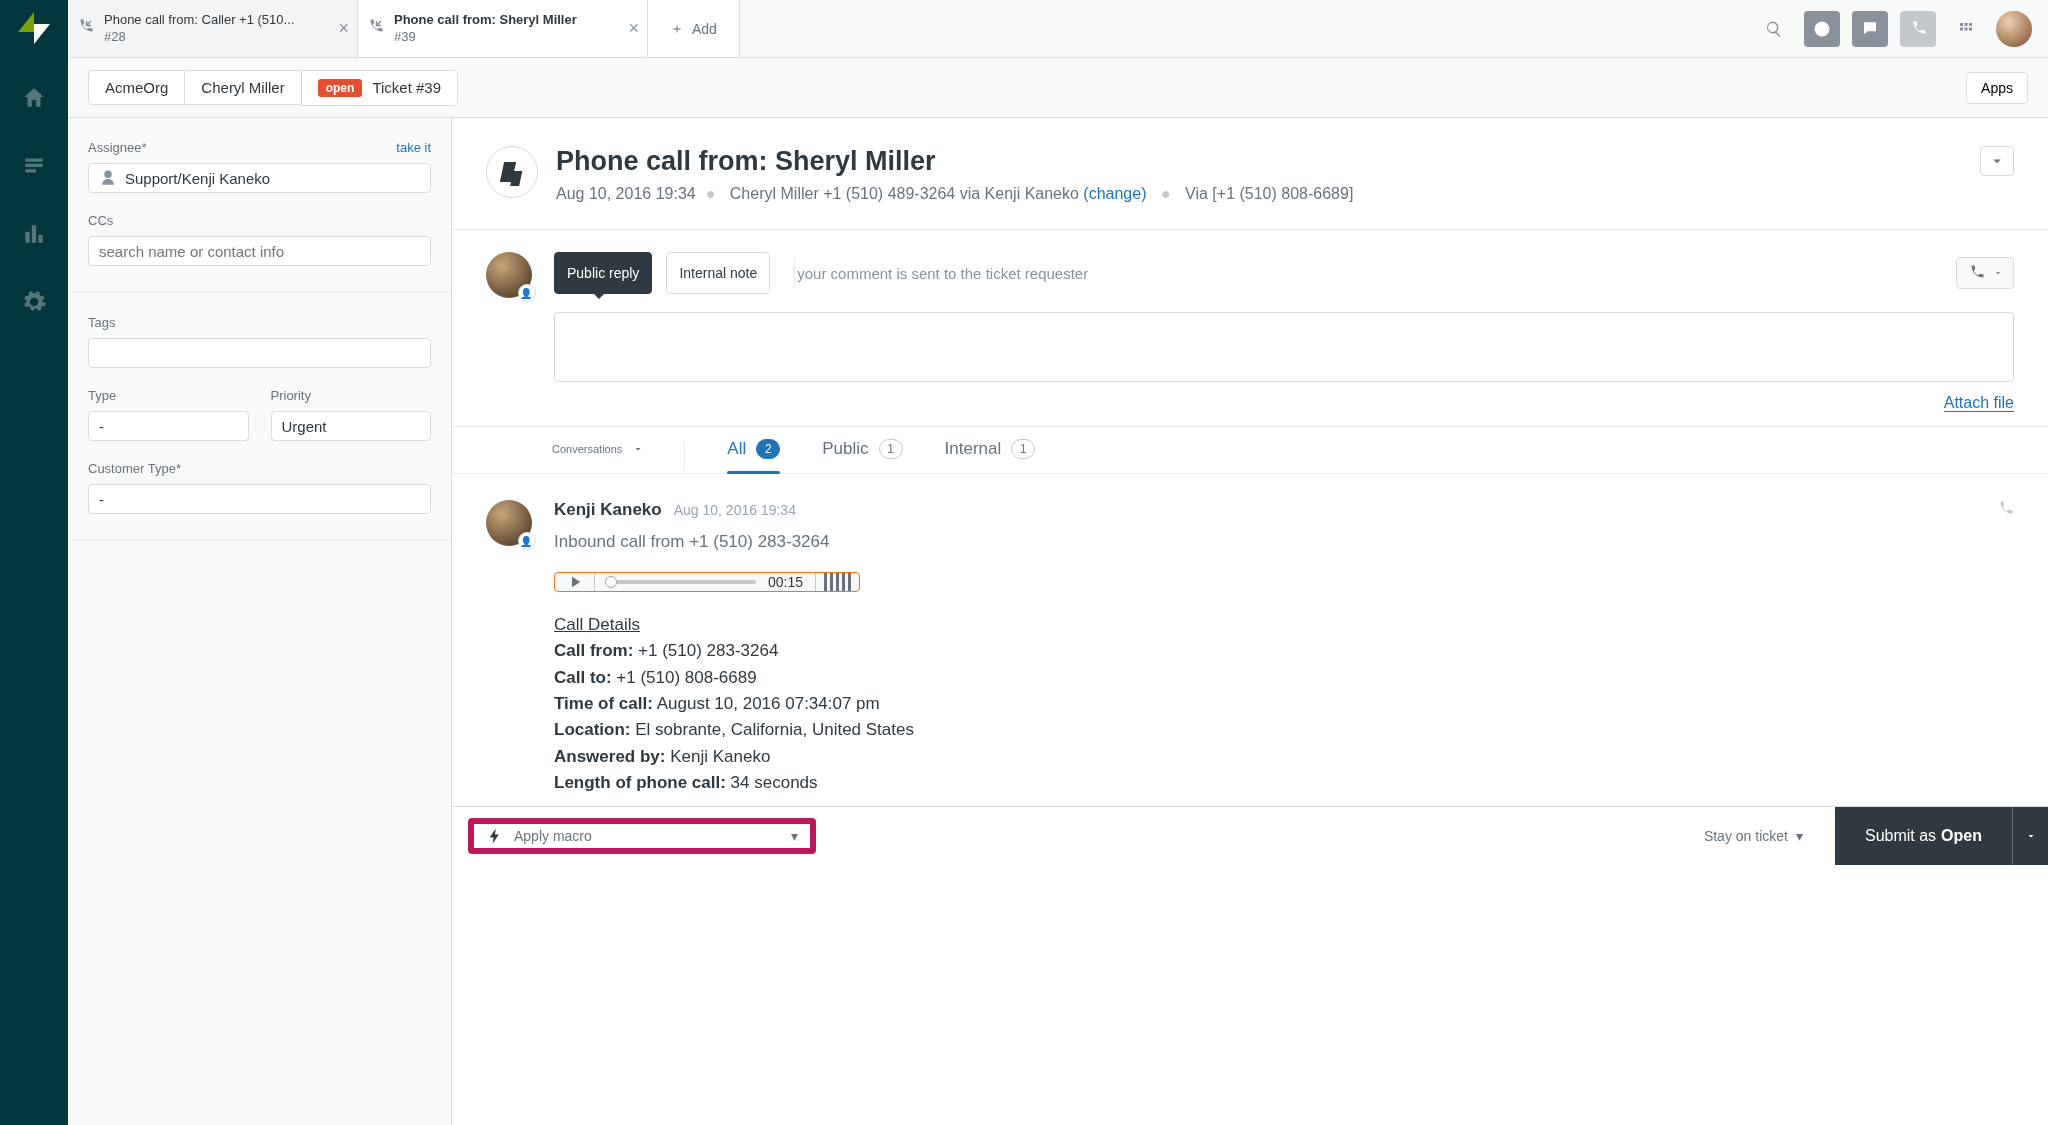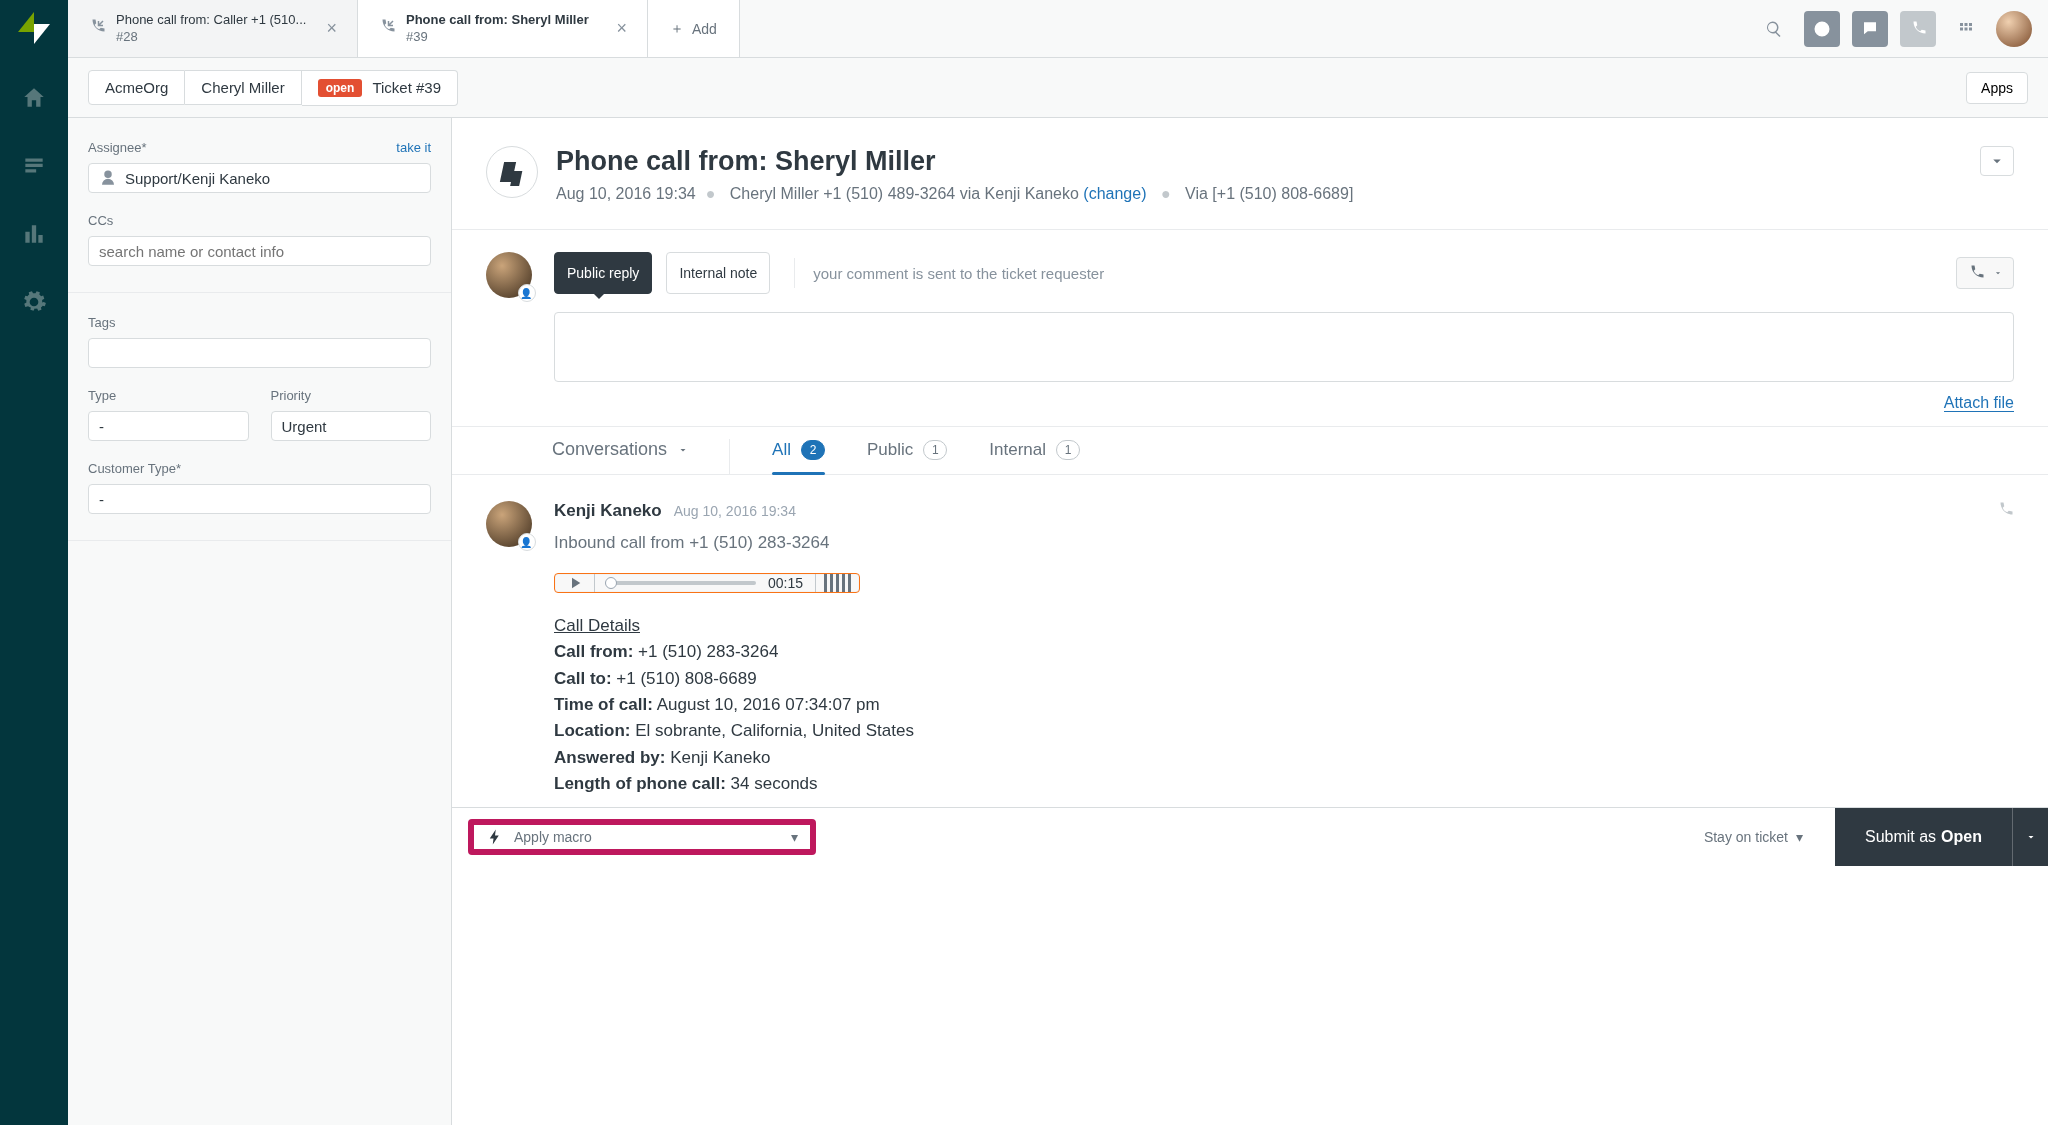--- a/index.html
+++ b/index.html
@@ -45,21 +45,21 @@
 
   
   .topbar {
     height: 58px; border-bottom: 1px solid #d8dcde; background: #f8f9f9;
     display: flex; align-items: stretch;
     flex: none;
   }
   .topbar .tabs { display: flex; }
   .topbar .tab {
     display: flex; align-items: center; gap: 10px;
-    padding: 0 20px; width: 290px;
+    padding: 0 8px; width: 290px;
     border-right: 1px solid #d8dcde;
     cursor: pointer; position: relative; background: #f3f4f5;
   }
   .topbar .tab.active { background: #fff; }
   .topbar .tab .tab-icon { color: #87929d; flex: none; }
   .topbar .tab .tab-text { flex: 1; line-height: 1.25; font-size: 13px; color: #2f3941; overflow: hidden; }
   .topbar .tab .tab-text .l1 { white-space: nowrap; overflow: hidden; text-overflow: ellipsis; }
   .topbar .tab .tab-text .l2 { color: #68737d; }
   .topbar .tab .close { color: #87929d; font-size: 18px; flex: none; }
 
@@ -153,34 +153,34 @@
   .compose-body { flex: 1; min-width: 0; }
   .compose-tabs { display: flex; align-items: center; gap: 14px; position: relative; }
   .pill {
     border: 1px solid #d8dcde; border-radius: 4px; padding: 12px 12px; font-size: 14px; background: #fff; cursor: pointer; color: #2f3941;
   }
   .pill.dark { background: #2f3941; color: #fff; border-color: #2f3941; position: relative; }
   .pill.dark::after {
     content: ""; position: absolute; left: 38px; bottom: -6px;
     border-left: 6px solid transparent; border-right: 6px solid transparent; border-top: 6px solid #2f3941;
   }
-  .compose-hint { color: #87929d; font-size: 15px; margin-left: 10px; border-left: 1px solid #e9ebed; padding-left: 18px; height: 30px; display: flex; align-items: center;}
+  .compose-hint { color: #87929d; font-size: 15px; margin-left: 10px; border-left: 1px solid #e9ebed; padding-left: 2px; height: 30px; display: flex; align-items: center;}
   .call-btn {
     margin-left: auto; border: 1px solid #d8dcde; border-radius: 4px; padding: 6px 10px; display: flex; align-items: center; gap: 8px; color: #68737d; background: #f8f8f8; cursor: pointer;
   }
   .compose-texarea {
     margin-top: 18px; border: 1px solid #d8dcde; border-radius: 4px; height: 70px; background: #fff;
   }
   .attach { text-align: right; margin: 12px 0 6px; }
   .attach a { color: #1f73b7; border-bottom: 1px solid #1f73b7; text-decoration: none; cursor: pointer; font-size: 16px; }
 
   
   .filters { display: flex; align-items: center; gap: 42px; padding: 12px 34px 0 100px; border-bottom: 1px solid #e9ebed; }
   .filters .conv {
-    color: #68737d; font-size: 18px; display: flex; align-items: center; gap: 10px; padding-bottom: 14px;
+    color: #68737d; font-size: 11px; display: flex; align-items: center; gap: 10px; padding-bottom: 14px;
     border-right: 1px solid #e9ebed; padding-right: 40px; cursor: pointer;
   }
   .filters .ftab {
     display: flex; align-items: flex-start; gap: 10px; color: #68737d; font-size: 17px; padding-bottom: 14px; cursor: pointer; position: relative;
   }
   .filters .ftab.active { color: #1f73b7; }
   .filters .ftab.active::after { content: ""; position: absolute; left: 0; right: 0; bottom: -1px; height: 3px; background: #1f73b7; border-radius: 2px; }
   .count-pill {
     min-width: 24px; height: 20px; border-radius: 10px; border: 1px solid #c2c8cc; color: #68737d; display: inline-flex; align-items: center; justify-content: center; padding: 0 7px; font-size: 12px;
   }

